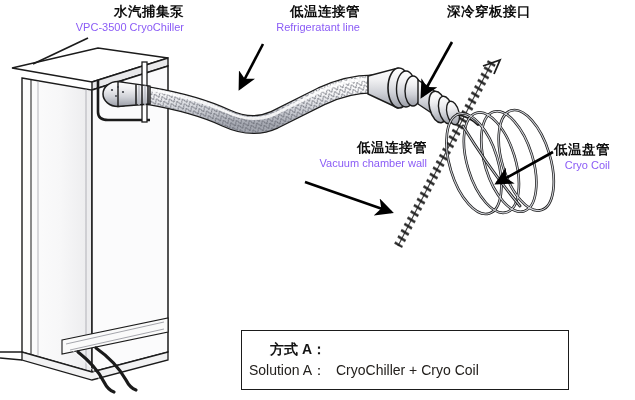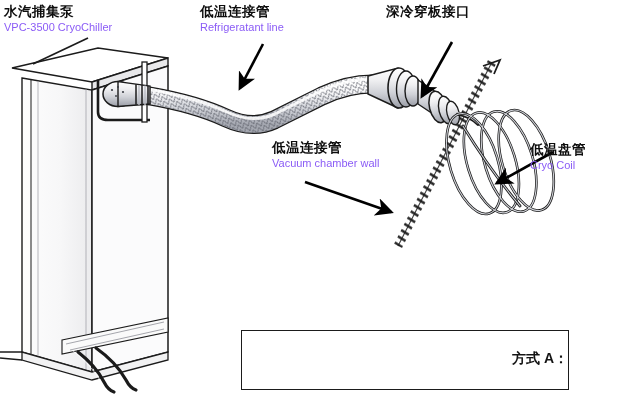--- a/index.html
+++ b/index.html
@@ -1,34 +1,34 @@
 <!DOCTYPE html>
 <html><head>
 <meta charset="utf-8">
 <style>
   html,body{margin:0;padding:0;background:#ffffff;}
   body{width:635px;height:400px;overflow:hidden;
        font-family:"Liberation Sans","DejaVu Sans",sans-serif;}
   #stage{position:relative;width:635px;height:400px;background:#fff;}
   svg.art{position:absolute;left:0;top:0;width:635px;height:400px;}
 
-  .label{position:absolute;text-align:left;line-height:1.15;white-space:nowrap;}
+  .label{position:absolute;text-align:right;line-height:1.15;white-space:nowrap;}
   .label .cn{display:block;font-size:13.5px;font-weight:bold;color:#0d0d0d;
              letter-spacing:.5px;}
   .label .en{display:block;font-size:11px;color:#8b5cf6;margin-top:1px;}
 
   #lbl-chiller{left:4px;  top:4px;  width:180px;}
   #lbl-line{   left:200px;top:4px;  width:160px;}
   #lbl-feed{   left:386px;top:4px;  width:145px;}
   #lbl-wall{   left:272px;top:140px;width:155px;}
   #lbl-coil{   left:530px;top:142px;width:80px;}
 
   #caption{position:absolute;left:241px;top:330px;width:326px;height:58px;
            border:1.6px solid #1b1b1b;background:#fff;
-           display:flex;flex-direction:column;align-items:flex-end;
+           display:flex;flex-direction:column;align-items:flex-start;
            justify-content:center;}
   #caption .crow{display:flex;align-items:baseline;font-size:14px;
                  color:#23201d;white-space:nowrap;}
   #caption .crow.cn{font-weight:bold;color:#141414;margin-bottom:3px;}
   #caption .ckey{display:inline-block;text-align:right;min-width:84px;}
   #caption .cval{display:inline-block;margin-left:10px;}
 </style>
 </head>
 <body>
 
@@ -203,15 +203,19 @@
 
   <div class="label" id="lbl-coil">
     <span class="cn">低温盘管</span>
     <span class="en">Cryo Coil</span>
   </div>
 
   <div id="caption">
     <div class="crow cn">
       <span class="ckey">方式 A：</span>
     </div>
+    <div class="crow">
+      <span class="ckey">Solution A：</span>
+      <span class="cval">CryoChiller + Cryo Coil</span>
+    </div>
   </div>
 
 </div>
 
 </body></html>

